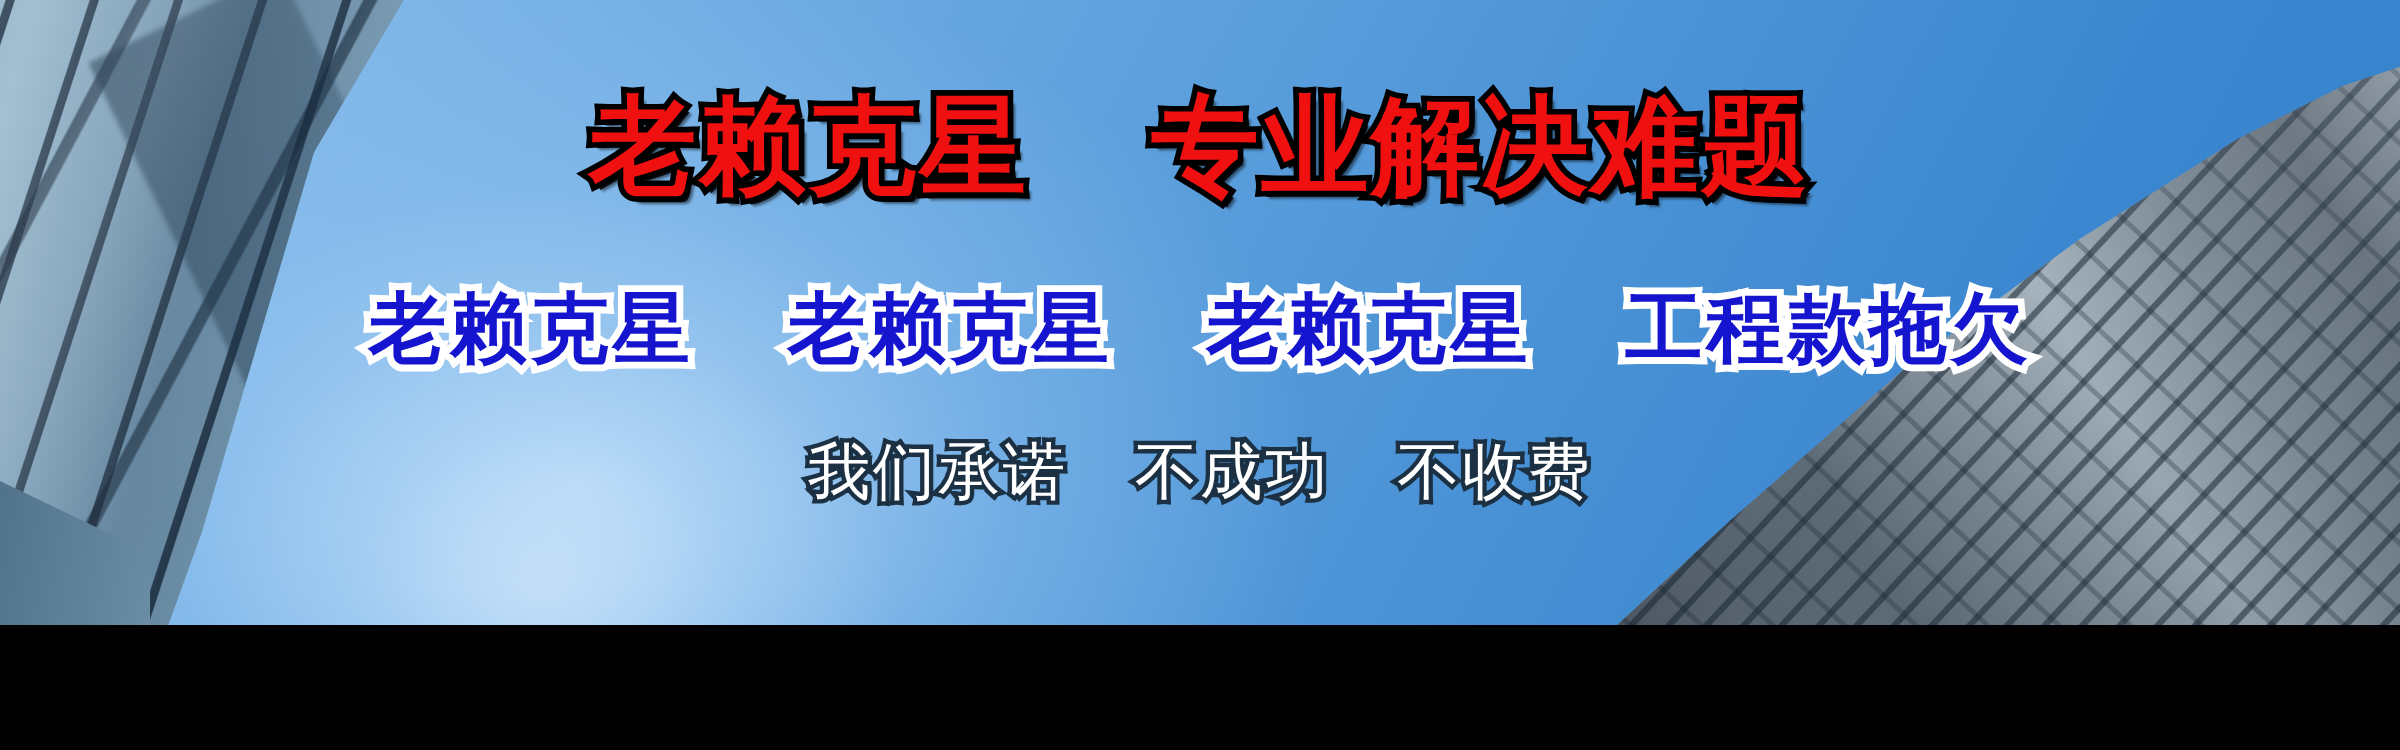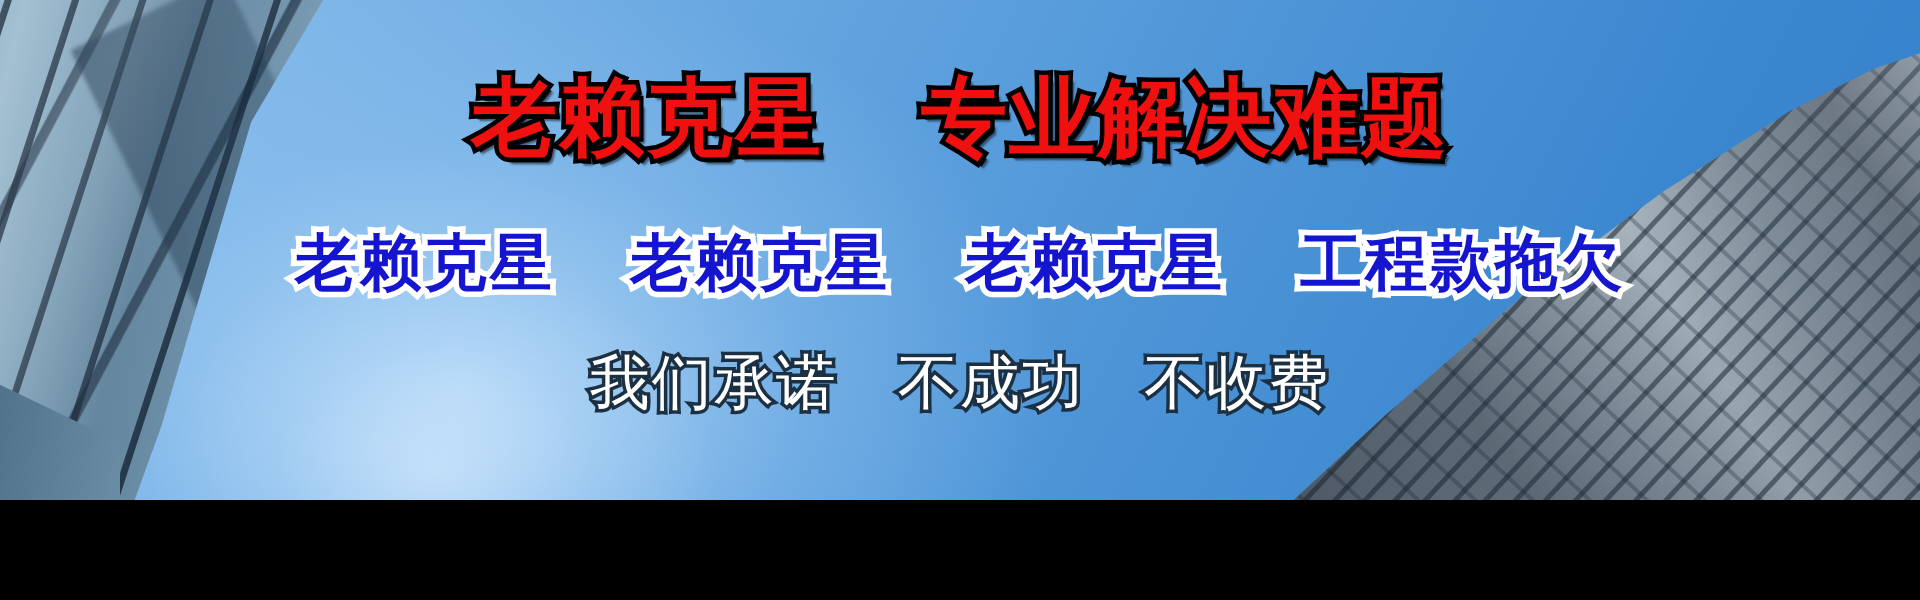--- a/index.html
+++ b/index.html
@@ -273,21 +273,21 @@
     white-space: nowrap;
   }
   .subline .gap { display: inline-block; width: 26px; }
 
   .tagline {
     position: absolute;
     left: 0;
     right: 0;
     top: 352px;
     text-align: center;
-    font-size: 60px;
+    font-size: 50px;
     line-height: 1.0;
     font-weight: 400;
     letter-spacing: 2px;
     color: #ffffff;
     -webkit-text-stroke: 7px #1c3043;
     paint-order: stroke fill;
     white-space: nowrap;
   }
   .tagline .gap { display: inline-block; width: 18px; }
 </style>

